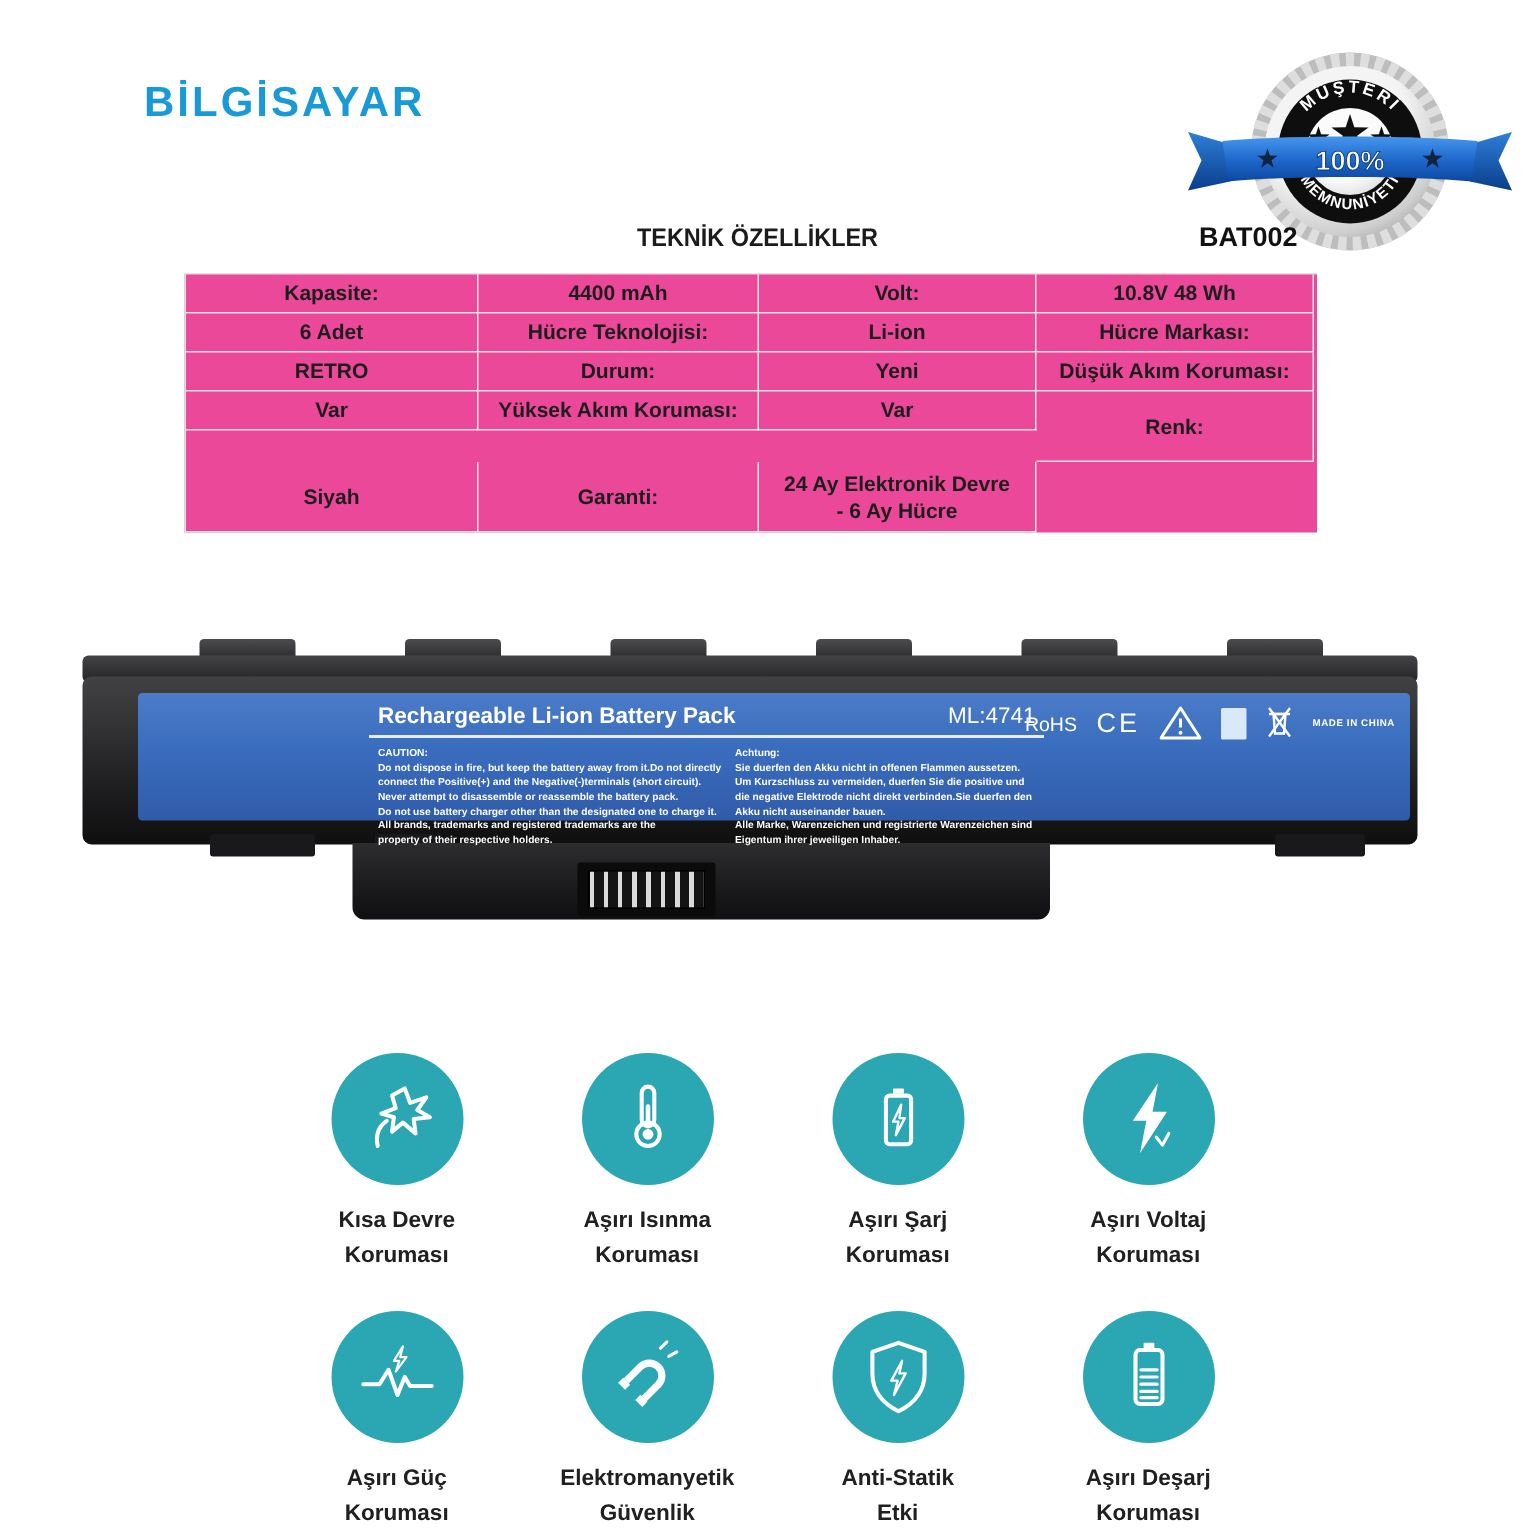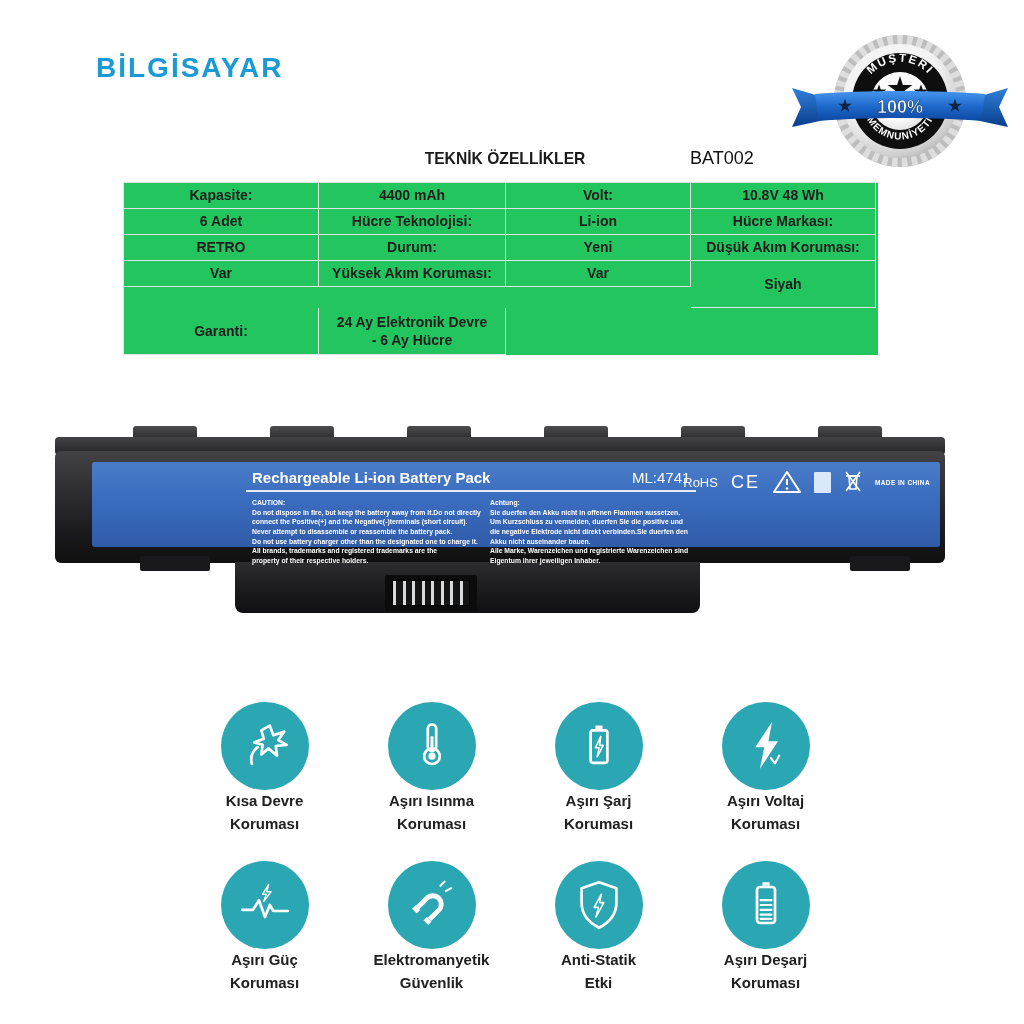--- a/index.html
+++ b/index.html
@@ -12,22 +12,22 @@
   .logo-arrow{position:absolute;left:2px;top:32px;width:0;height:0;border-top:8px solid transparent;border-bottom:10px solid transparent;border-left:34px solid #141414;transform:rotate(6deg)}
   .logo-t1{color:#199ad7}
   .logo-t2{color:#161616}
   .logo-sub{color:#199ad7;font-weight:bold;font-size:28px;letter-spacing:2px;margin:2px 0 0 68px}
 
   
   .badge{position:absolute;left:788px;top:8px;width:224px;height:186px}
 
   
   .spec-title{position:absolute;top:149px;left:375px;width:260px;text-align:center;font-size:17px;font-weight:bold;color:#1b1b1b;transform:scaleX(.92)}
-  .spec-model{position:absolute;top:148px;left:690px;width:175px;text-align:left;font-size:18px;font-weight:normal;color:#111}
-  .spec-table{position:absolute;left:123px;top:182px;width:754px;display:grid;grid-template-columns:195px 187px 185px 185px;border-top:1px solid #e4e4e4;border-left:1px solid #e4e4e4;background:#22c55e}
+  .spec-model{position:absolute;top:148px;left:690px;width:175px;text-align:right;font-size:18px;font-weight:bold;color:#111}
+  .spec-table{position:absolute;left:123px;top:182px;width:754px;display:grid;grid-template-columns:195px 187px 185px 185px;border-top:1px solid #e4e4e4;border-left:1px solid #e4e4e4;background:#ec4899}
   .cell{border-right:1px solid #e4e4e4;border-bottom:1px solid #e4e4e4;display:flex;align-items:center;justify-content:center;font-weight:bold;font-size:14px;color:#1d1d1d;height:25px;text-align:center;white-space:pre-line;line-height:1.3}
   .cell.tall{height:46px}
 
   
   .battery{position:absolute;left:55px;top:426px;width:890px;height:200px}
   .bat-bump{position:absolute;top:0;height:15px;width:64px;background:linear-gradient(#4c4c4e,#28282a);border-radius:3px 3px 0 0}
   .bat-ridge{position:absolute;left:0;top:11px;width:100%;height:18px;background:linear-gradient(#434345,#242426);border-radius:4px}
   .bat-body{position:absolute;left:0;top:25px;width:100%;height:112px;background:linear-gradient(180deg,#424244,#1c1c1e 70%,#0f0f10);border-radius:6px}
   .bat-tab{position:absolute;top:130px;height:15px;background:#19191b;border-radius:2px}
   .bat-center{position:absolute;left:180px;top:136px;width:465px;height:51px;background:linear-gradient(180deg,#2d2d2f,#1a1a1c 60%,#101012);border-radius:0 0 8px 8px}
@@ -44,21 +44,21 @@
   .lab-rohs{font-size:13px;font-weight:normal;color:#fff}
   .lab-ce{font-size:18px;color:#fff;letter-spacing:2px}
   .lab-square{width:17px;height:21px;background:#d9e9fa;border-radius:1px}
   .lab-madein{font-size:6.5px;font-weight:bold;color:#fff;letter-spacing:.4px}
 
   
   .features{position:absolute;left:181px;top:702px;width:670px;display:grid;grid-template-columns:repeat(4,167px);row-gap:26px}
   .feature{display:flex;flex-direction:column;align-items:center}
   .f-circle{width:88px;height:88px;border-radius:50%;background:#2aa7b2;display:flex;align-items:center;justify-content:center;flex:none}
   .f-circle svg{width:60px;height:60px}
-  .f-label{font-size:15px;font-weight:bold;color:#202020;text-align:center;line-height:1.5;white-space:pre-line}
+  .f-label{margin-top:13px;font-size:15px;font-weight:bold;color:#202020;text-align:center;line-height:1.5;white-space:pre-line}
   .ws{stroke:#fff;fill:none;stroke-width:4.5;stroke-linecap:round;stroke-linejoin:round}
   .wf{fill:#fff}
 </style>
 </head>
 <body>
 
 <div class="page">
 
   <div class="logo">
     <div class="logo-sub">BİLGİSAYAR</div>
@@ -126,20 +126,21 @@
     <div class="cell">Hücre Markası:</div>
     <div class="cell">RETRO</div>
     <div class="cell">Durum:</div>
     <div class="cell">Yeni</div>
 
     <div class="cell">Düşük Akım Koruması:</div>
     <div class="cell">Var</div>
     <div class="cell">Yüksek Akım Koruması:</div>
     <div class="cell">Var</div>
 
+    <div class="cell tall">Renk:</div>
     <div class="cell tall">Siyah</div>
     <div class="cell tall">Garanti:</div>
     <div class="cell tall">24 Ay Elektronik Devre
 - 6 Ay Hücre</div>
   </div>
 
   <div class="battery">
     <div class="bat-bump" style="left:78px"></div>
     <div class="bat-bump" style="left:215px"></div>
     <div class="bat-bump" style="left:352px"></div>

